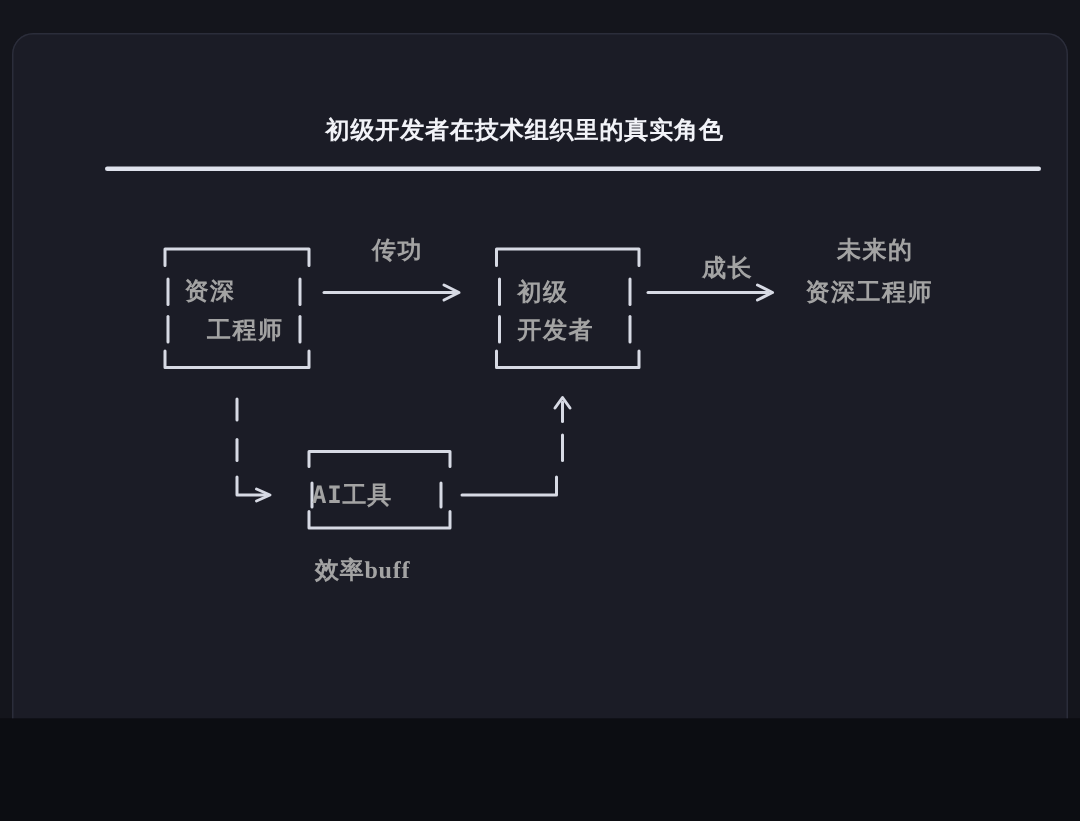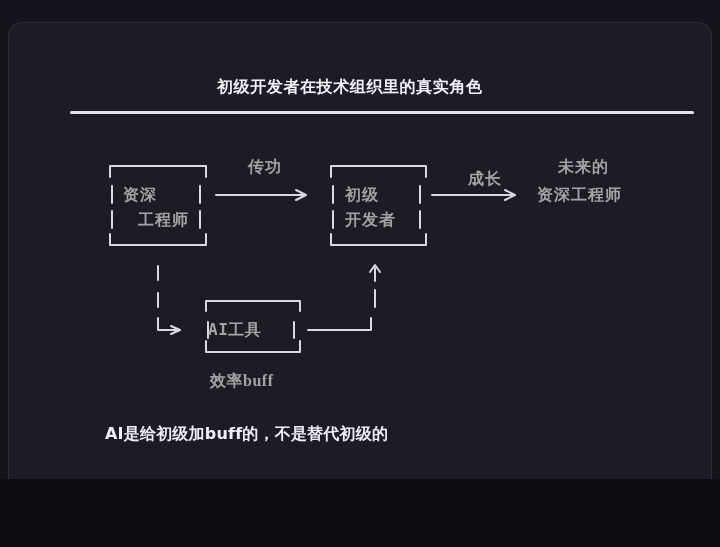--- a/index.html
+++ b/index.html
@@ -112,32 +112,31 @@
         <g>
           <path d="M300,308 H363 V296"></path>
           <path d="M367,268 V285"></path>
           <path d="M367,246 V259"></path>
           <path d="M362,250 L367,243 L372,250"></path>
         </g>
 
       </g>
     </svg>
 
-    <div class="t" style="left:115px; top:165px;">资深</div>
+    <div class="t" style="left:115px; top:165px;font-family:Liberation Mono, monospace;">资深</div>
     <div class="t" style="left:130px; top:190px;">工程师</div>
 
     <div class="t" style="left:240px; top:137px;">传功</div>
 
     <div class="t" style="left:337px; top:165px;">初级</div>
     <div class="t" style="left:337px; top:190px;">开发者</div>
 
     <div class="t" style="left:460px; top:137px;margin-top:12px;">成长</div>
 
     <div class="t" style="left:550px; top:137px;">未来的</div>
     <div class="t" style="left:529px; top:165px;">资深工程师</div>
 
     <div class="t mono" style="left:200px; top:300px;">AI工具</div>
     <div class="t mono" style="left:202px; top:351px;font-family:Liberation Serif, serif;">效率buff</div>
 
-    <div class="note">AI是给初级加buff的，不是替代初级的</div>
   </div>
 
 </div>
 
 </body></html>

